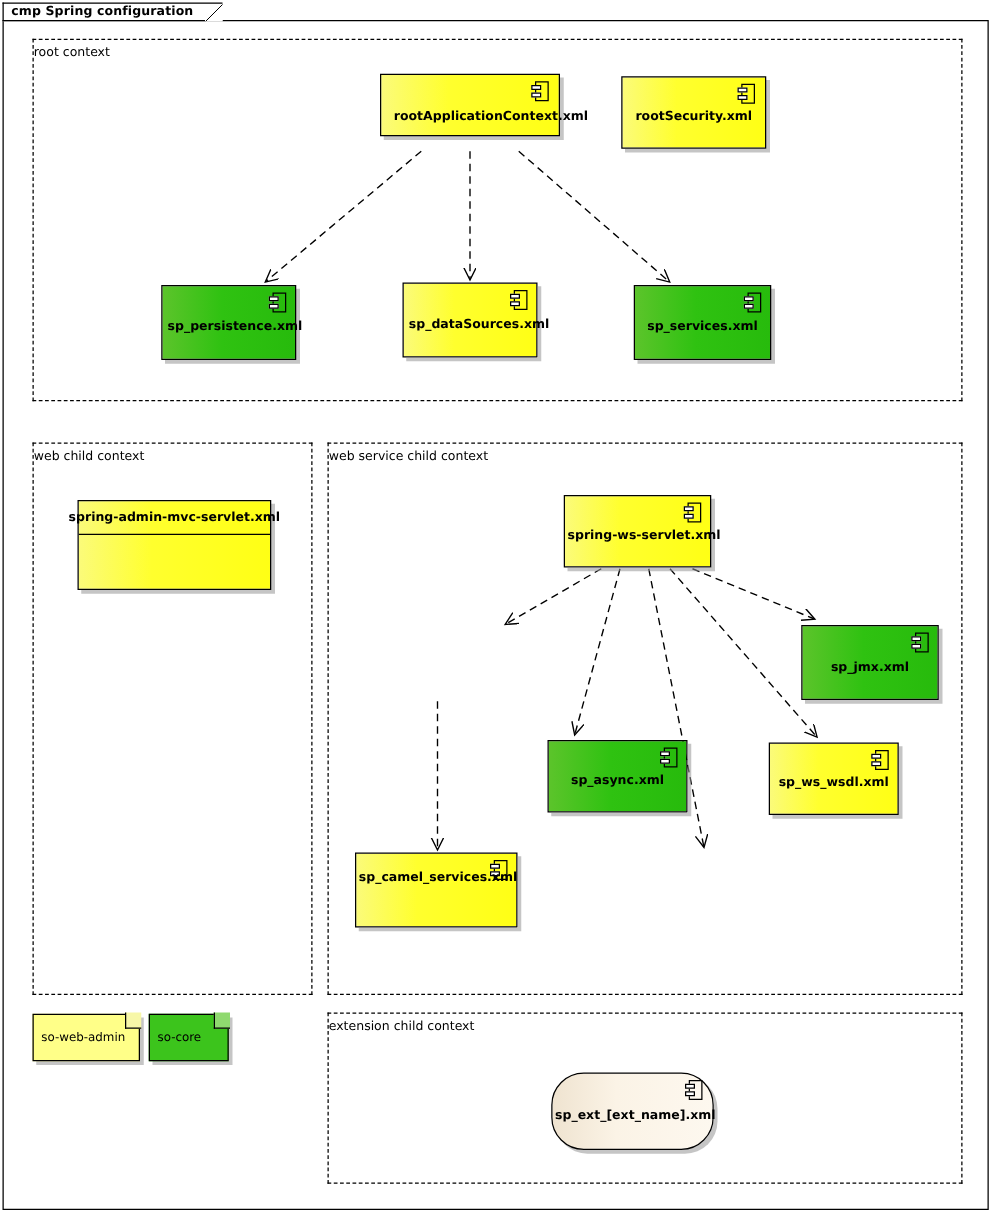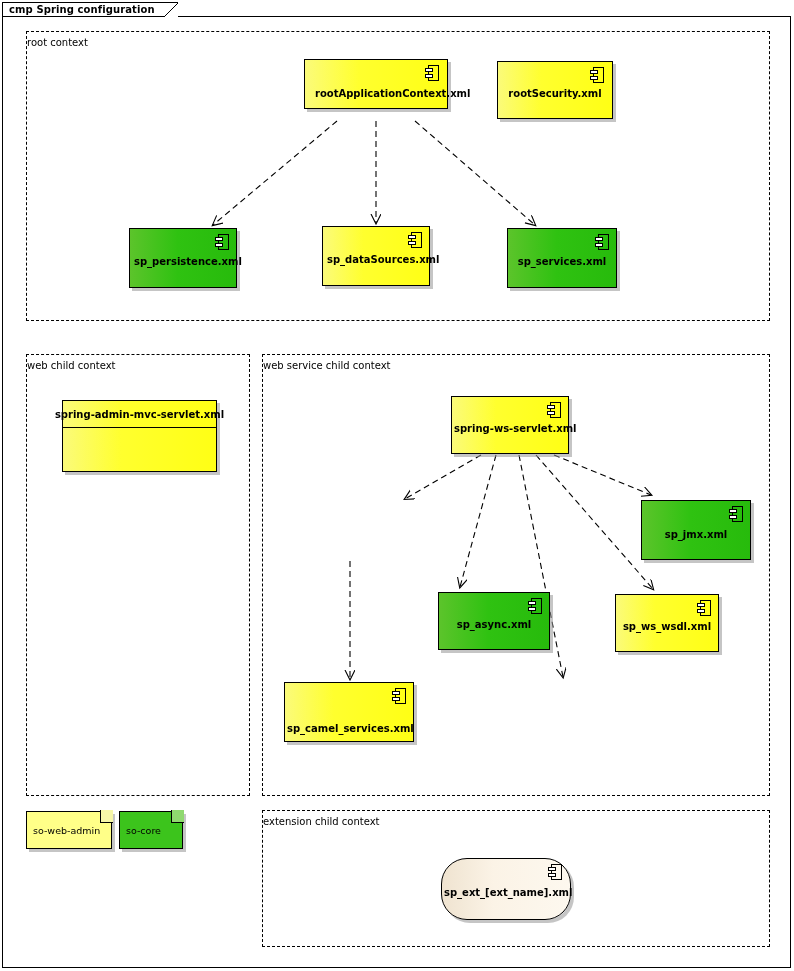--- a/index.html
+++ b/index.html
@@ -259,21 +259,21 @@
     </span>
     <span class="cname" style="top:26px;padding:0 2px;">sp_ws_wsdl.xml</span>
   </div>
 
   <div class="component yellow" style="left:281px;top:665px;width:130px;height:60px;">
     <span class="cicon" style="right:7px;top:5px;">
       <span class="body"></span>
         <span class="tab t1"></span>
         <span class="tab t2"></span>
     </span>
-    <span class="cname" style="top:40px;padding:0 2px;">sp_camel_services.xml</span>
+    <span class="cname" style="top:14px;padding:0 2px;">sp_camel_services.xml</span>
   </div>
 
 
   <div class="context" style="left:259px;top:793px;width:508px;height:137px;">
     <div class="ctx-label">extension child context</div>
   </div>
 
   <div class="component cream" style="left:438px;top:841px;width:130px;height:62px;border-radius:26px;">
     <span class="cicon" style="right:8px;top:5px;">
       <span class="body"></span>

